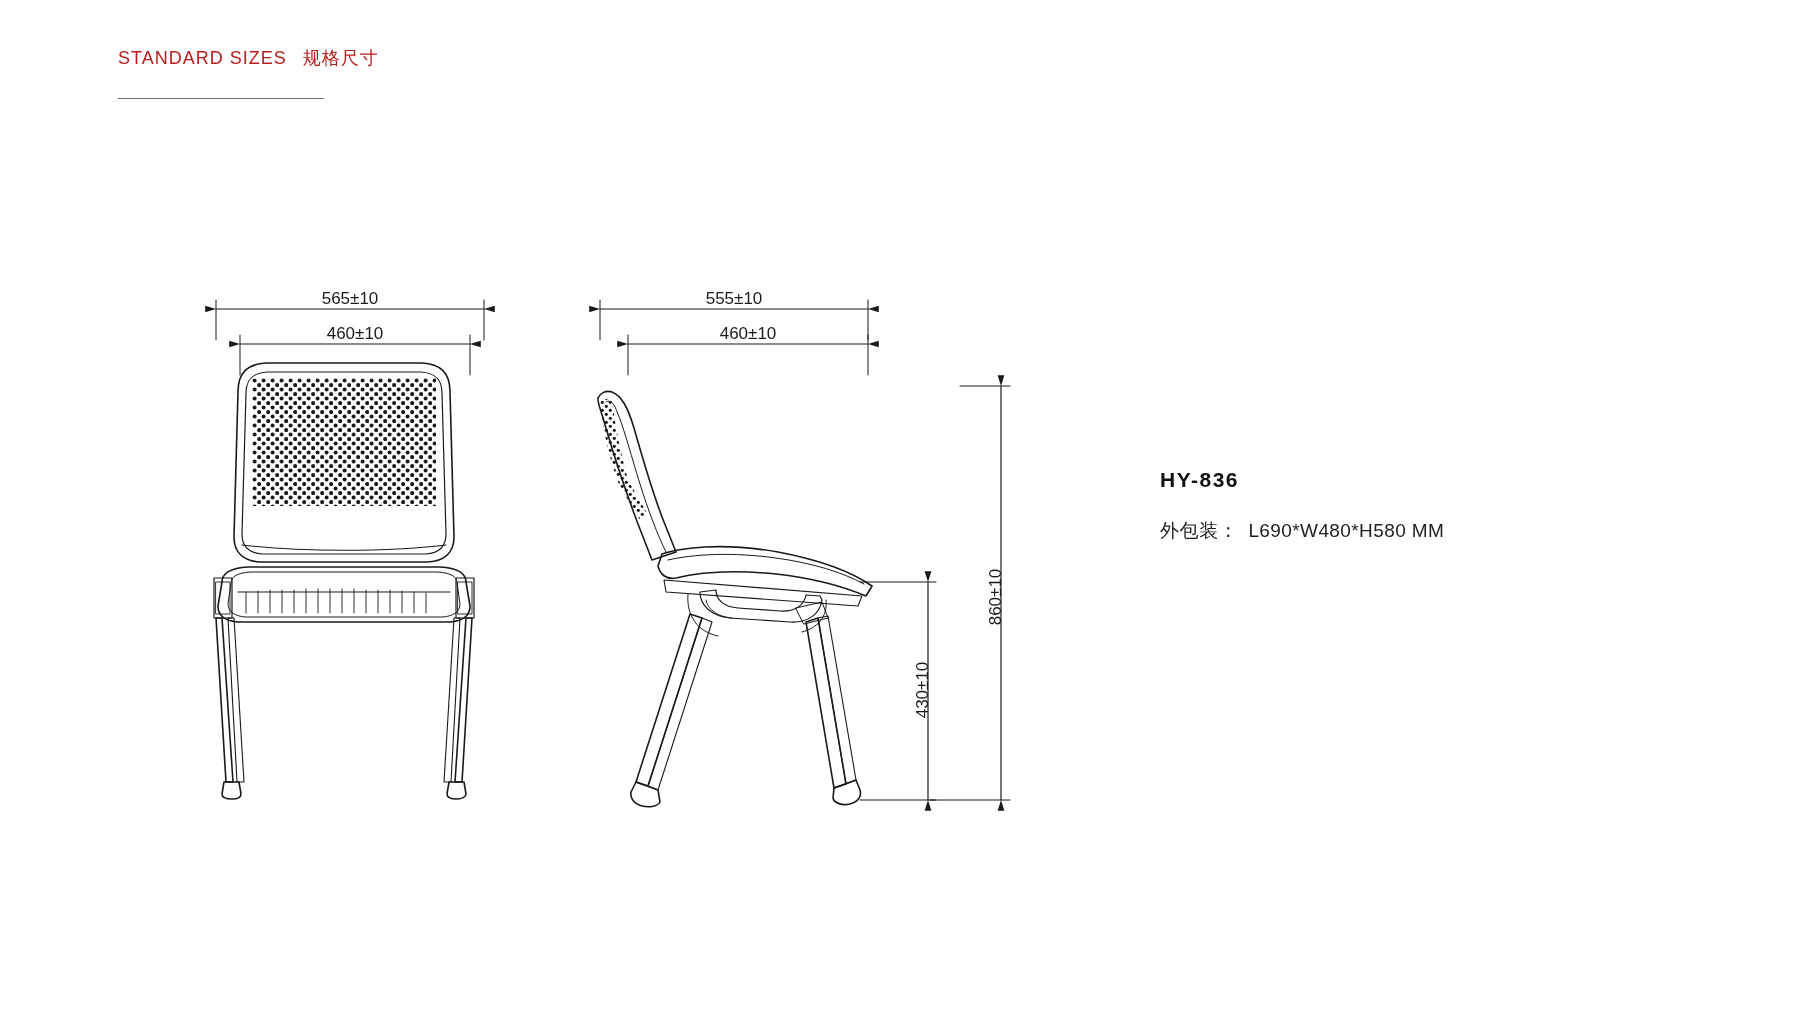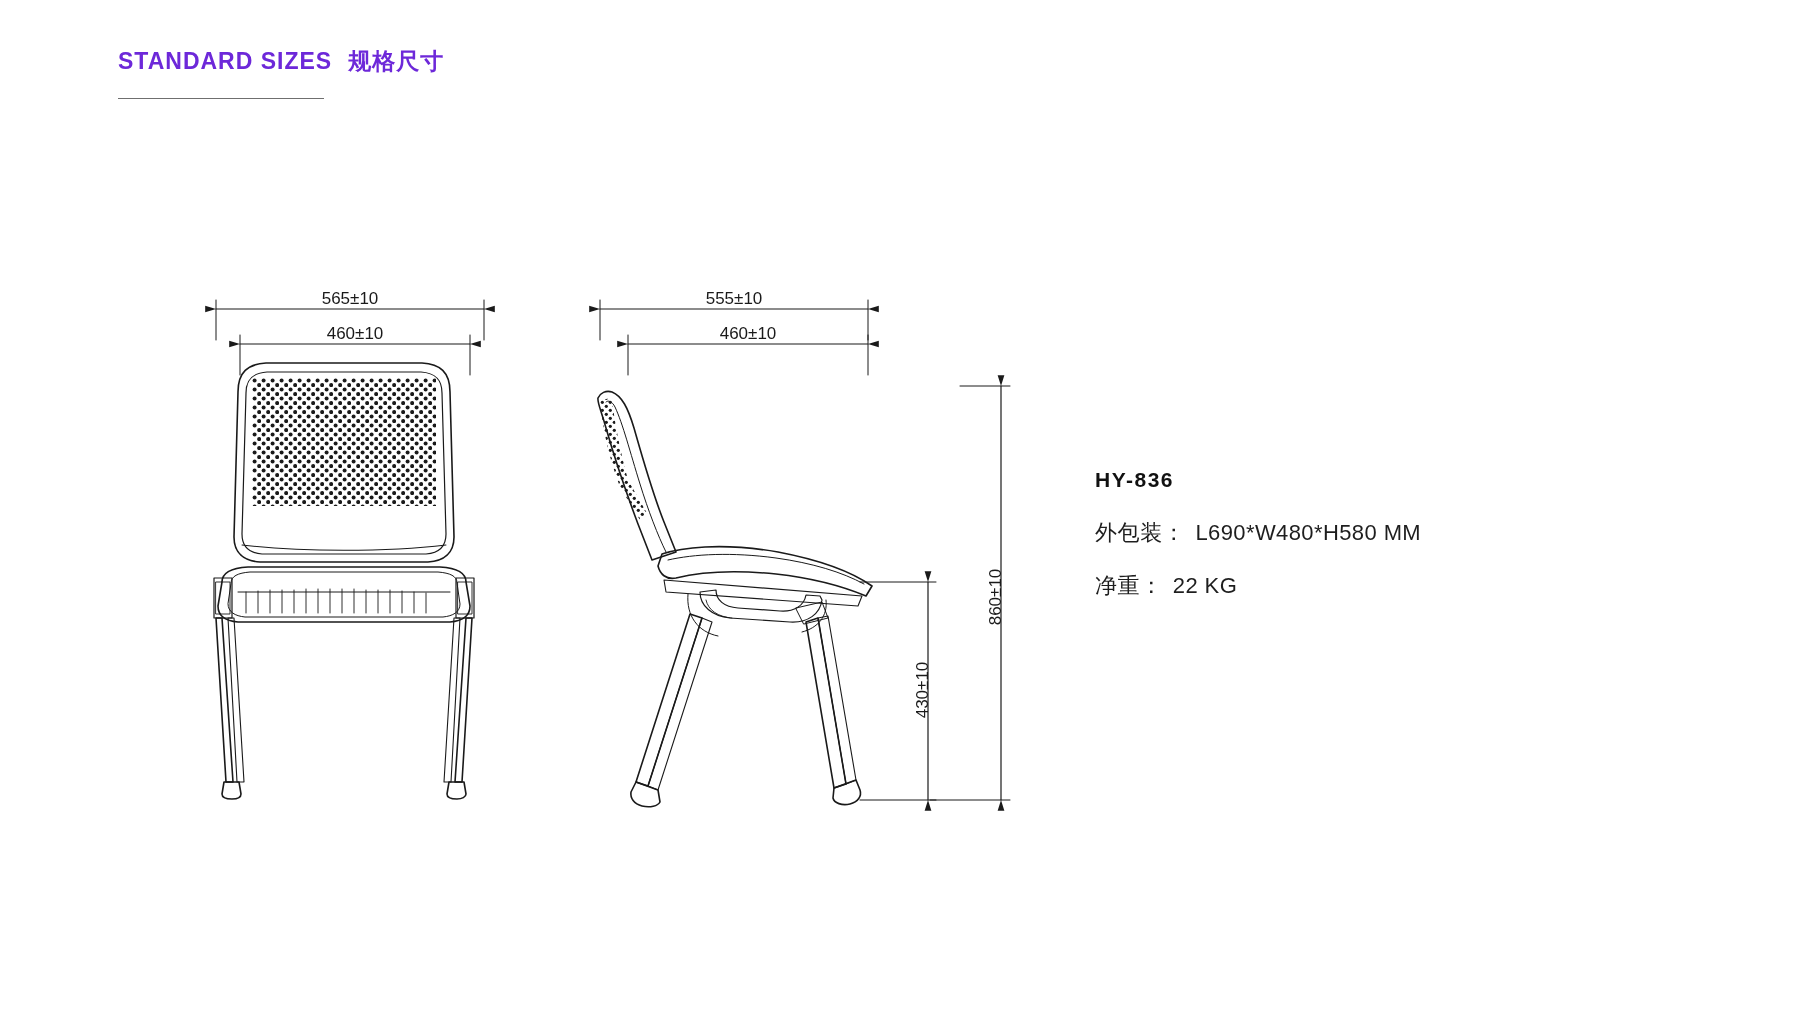--- a/index.html
+++ b/index.html
@@ -16,24 +16,24 @@
     overflow: hidden;
   }
 
   
   .header {
     position: absolute;
     left: 118px;
     top: 48px;
   }
   .header-title {
-    font-size: 23px;
-    font-weight: bold;
+    font-size: 18px;
+    font-weight: normal;
     letter-spacing: 0.5px;
-    color: #6d28d9;
+    color: #b91c1c;
     white-space: nowrap;
     line-height: 1.2;
   }
   .header-title .en { letter-spacing: 1px; }
   .header-title .cn { margin-left: 16px; letter-spacing: 1px; }
   .header-rule {
     position: absolute;
     left: 0;
     top: 50px;
     width: 206px;
@@ -46,33 +46,33 @@
     position: absolute;
     left: 0;
     top: 0;
     width: 1800px;
     height: 1013px;
   }
 
   
   .spec-panel {
     position: absolute;
-    left: 1095px;
+    left: 1160px;
     top: 468px;
     width: 420px;
   }
   .spec-model {
     font-size: 21px;
     font-weight: bold;
     letter-spacing: 1.5px;
     color: #111111;
     margin-bottom: 26px;
   }
   .spec-row {
-    font-size: 22px;
+    font-size: 19px;
     color: #1e1e1e;
     margin-bottom: 23px;
     white-space: nowrap;
     letter-spacing: 0.4px;
   }
   .spec-row .spec-label { letter-spacing: 0.6px; }
   .spec-row .spec-value { margin-left: 10px; }
 </style>
 </head>
 <body>
@@ -246,16 +246,13 @@
     <text x="928" y="690" text-anchor="middle" transform="rotate(-90 928 690)">430±10</text>
   </g>
 </svg>
 
 <div class="spec-panel">
   <div class="spec-model">HY-836</div>
 
   <div class="spec-row">
     <span class="spec-label">外包装：</span><span class="spec-value">L690*W480*H580 MM</span>
   </div>
-  <div class="spec-row">
-    <span class="spec-label">净重：</span><span class="spec-value">22 KG</span>
-  </div>
 </div>
 
 </body></html>

